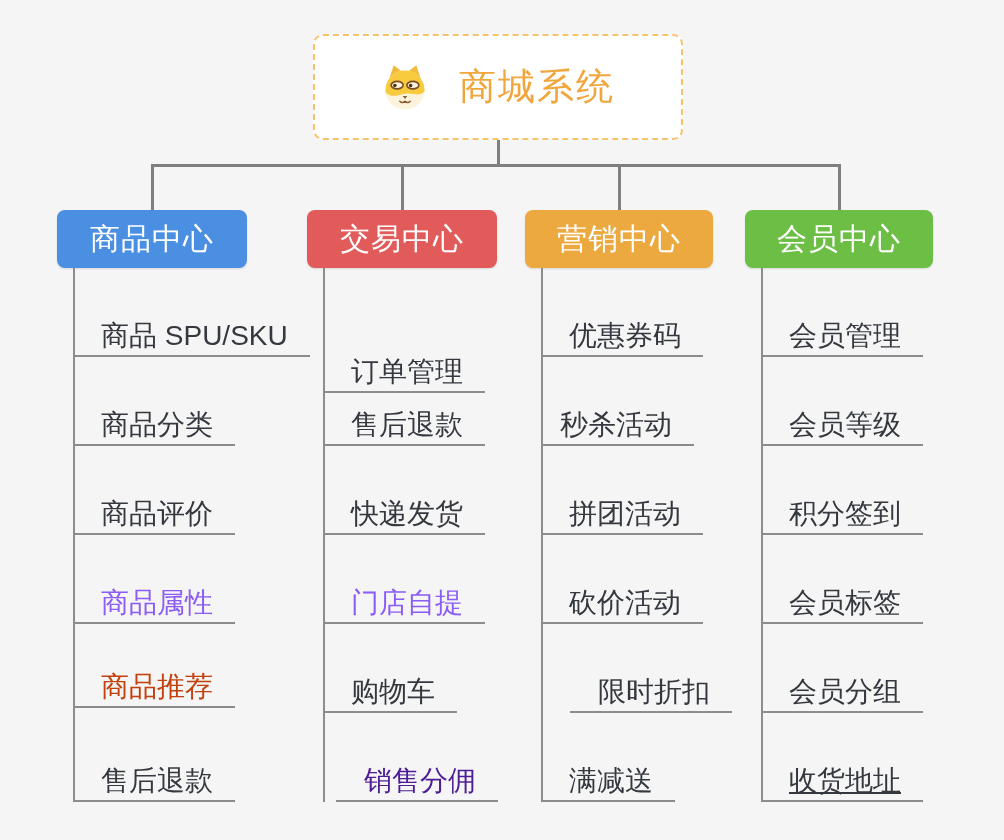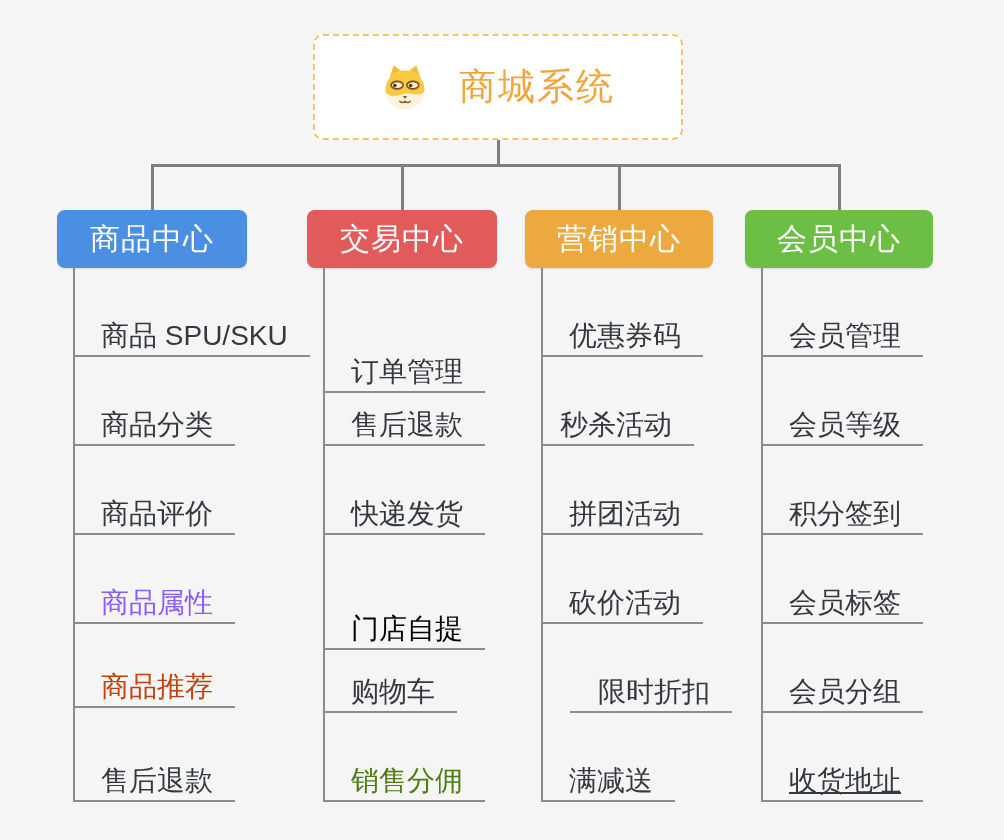--- a/index.html
+++ b/index.html
@@ -71,23 +71,23 @@
     <div class="leaf" style="left: 73px; top: 586px; border-bottom-color: rgb(140, 140, 140); color: #8b5cf6;">商品属性</div>
     <div class="leaf" style="left: 73px; top: 670px; border-bottom-color: rgb(140, 140, 140); color: #c2410c;">商品推荐</div>
     <div class="leaf" style="left: 73px; top: 764px; border-bottom-color: rgb(140, 140, 140); color: rgb(53, 57, 63);">售后退款</div>
     <div class="branch-node" style="left: 307px; top: 210px; width: 190px; background: rgb(226, 91, 91);">
     <span>交易中心</span>
   </div>
     <div class="vline" style="left: 323px; top: 268px; height: 534px; background: rgb(140, 140, 140);"></div>
     <div class="leaf" style="left: 323px; top: 319px; border-bottom-color: rgb(140, 140, 140); color: rgb(53, 57, 63); margin-top: 36px;">订单管理</div>
     <div class="leaf" style="left: 323px; top: 408px; border-bottom-color: rgb(140, 140, 140); color: rgb(53, 57, 63);">售后退款</div>
     <div class="leaf" style="left: 323px; top: 497px; border-bottom-color: rgb(140, 140, 140); color: rgb(53, 57, 63);">快递发货</div>
-    <div class="leaf" style="left: 323px; top: 586px; border-bottom-color: rgb(140, 140, 140); color: #000000; margin-top: 26px;">门店自提</div>
+    <div class="leaf" style="left: 323px; top: 586px; border-bottom-color: rgb(140, 140, 140); color: #8b5cf6;">门店自提</div>
     <div class="leaf" style="left: 323px; top: 675px; border-bottom-color: rgb(140, 140, 140); color: rgb(53, 57, 63);">购物车</div>
-    <div class="leaf" style="left: 323px; top: 764px; border-bottom-color: rgb(140, 140, 140); color: #4d7c0f;">销售分佣</div>
+    <div class="leaf" style="left: 336px; top: 764px; border-bottom-color: rgb(140, 140, 140); color: #4c1d95;">销售分佣</div>
     <div class="branch-node" style="left: 525px; top: 210px; width: 188px; background: rgb(236, 169, 63);">
     <span>营销中心</span>
   </div>
     <div class="vline" style="left: 541px; top: 268px; height: 534px; background: rgb(140, 140, 140);"></div>
     <div class="leaf" style="left: 541px; top: 319px; border-bottom-color: rgb(140, 140, 140); color: rgb(53, 57, 63);">优惠券码</div>
     <div class="leaf" style="left: 541px; top: 408px; border-bottom-color: rgb(140, 140, 140); color: rgb(53, 57, 63); padding-left: 19px;">秒杀活动</div>
     <div class="leaf" style="left: 541px; top: 497px; border-bottom-color: rgb(140, 140, 140); color: rgb(53, 57, 63);">拼团活动</div>
     <div class="leaf" style="left: 541px; top: 586px; border-bottom-color: rgb(140, 140, 140); color: rgb(53, 57, 63);">砍价活动</div>
     <div class="leaf" style="left: 570px; top: 675px; border-bottom-color: rgb(140, 140, 140); color: rgb(53, 57, 63);">限时折扣</div>
     <div class="leaf" style="left: 541px; top: 764px; border-bottom-color: rgb(140, 140, 140); color: rgb(53, 57, 63);">满减送</div>

